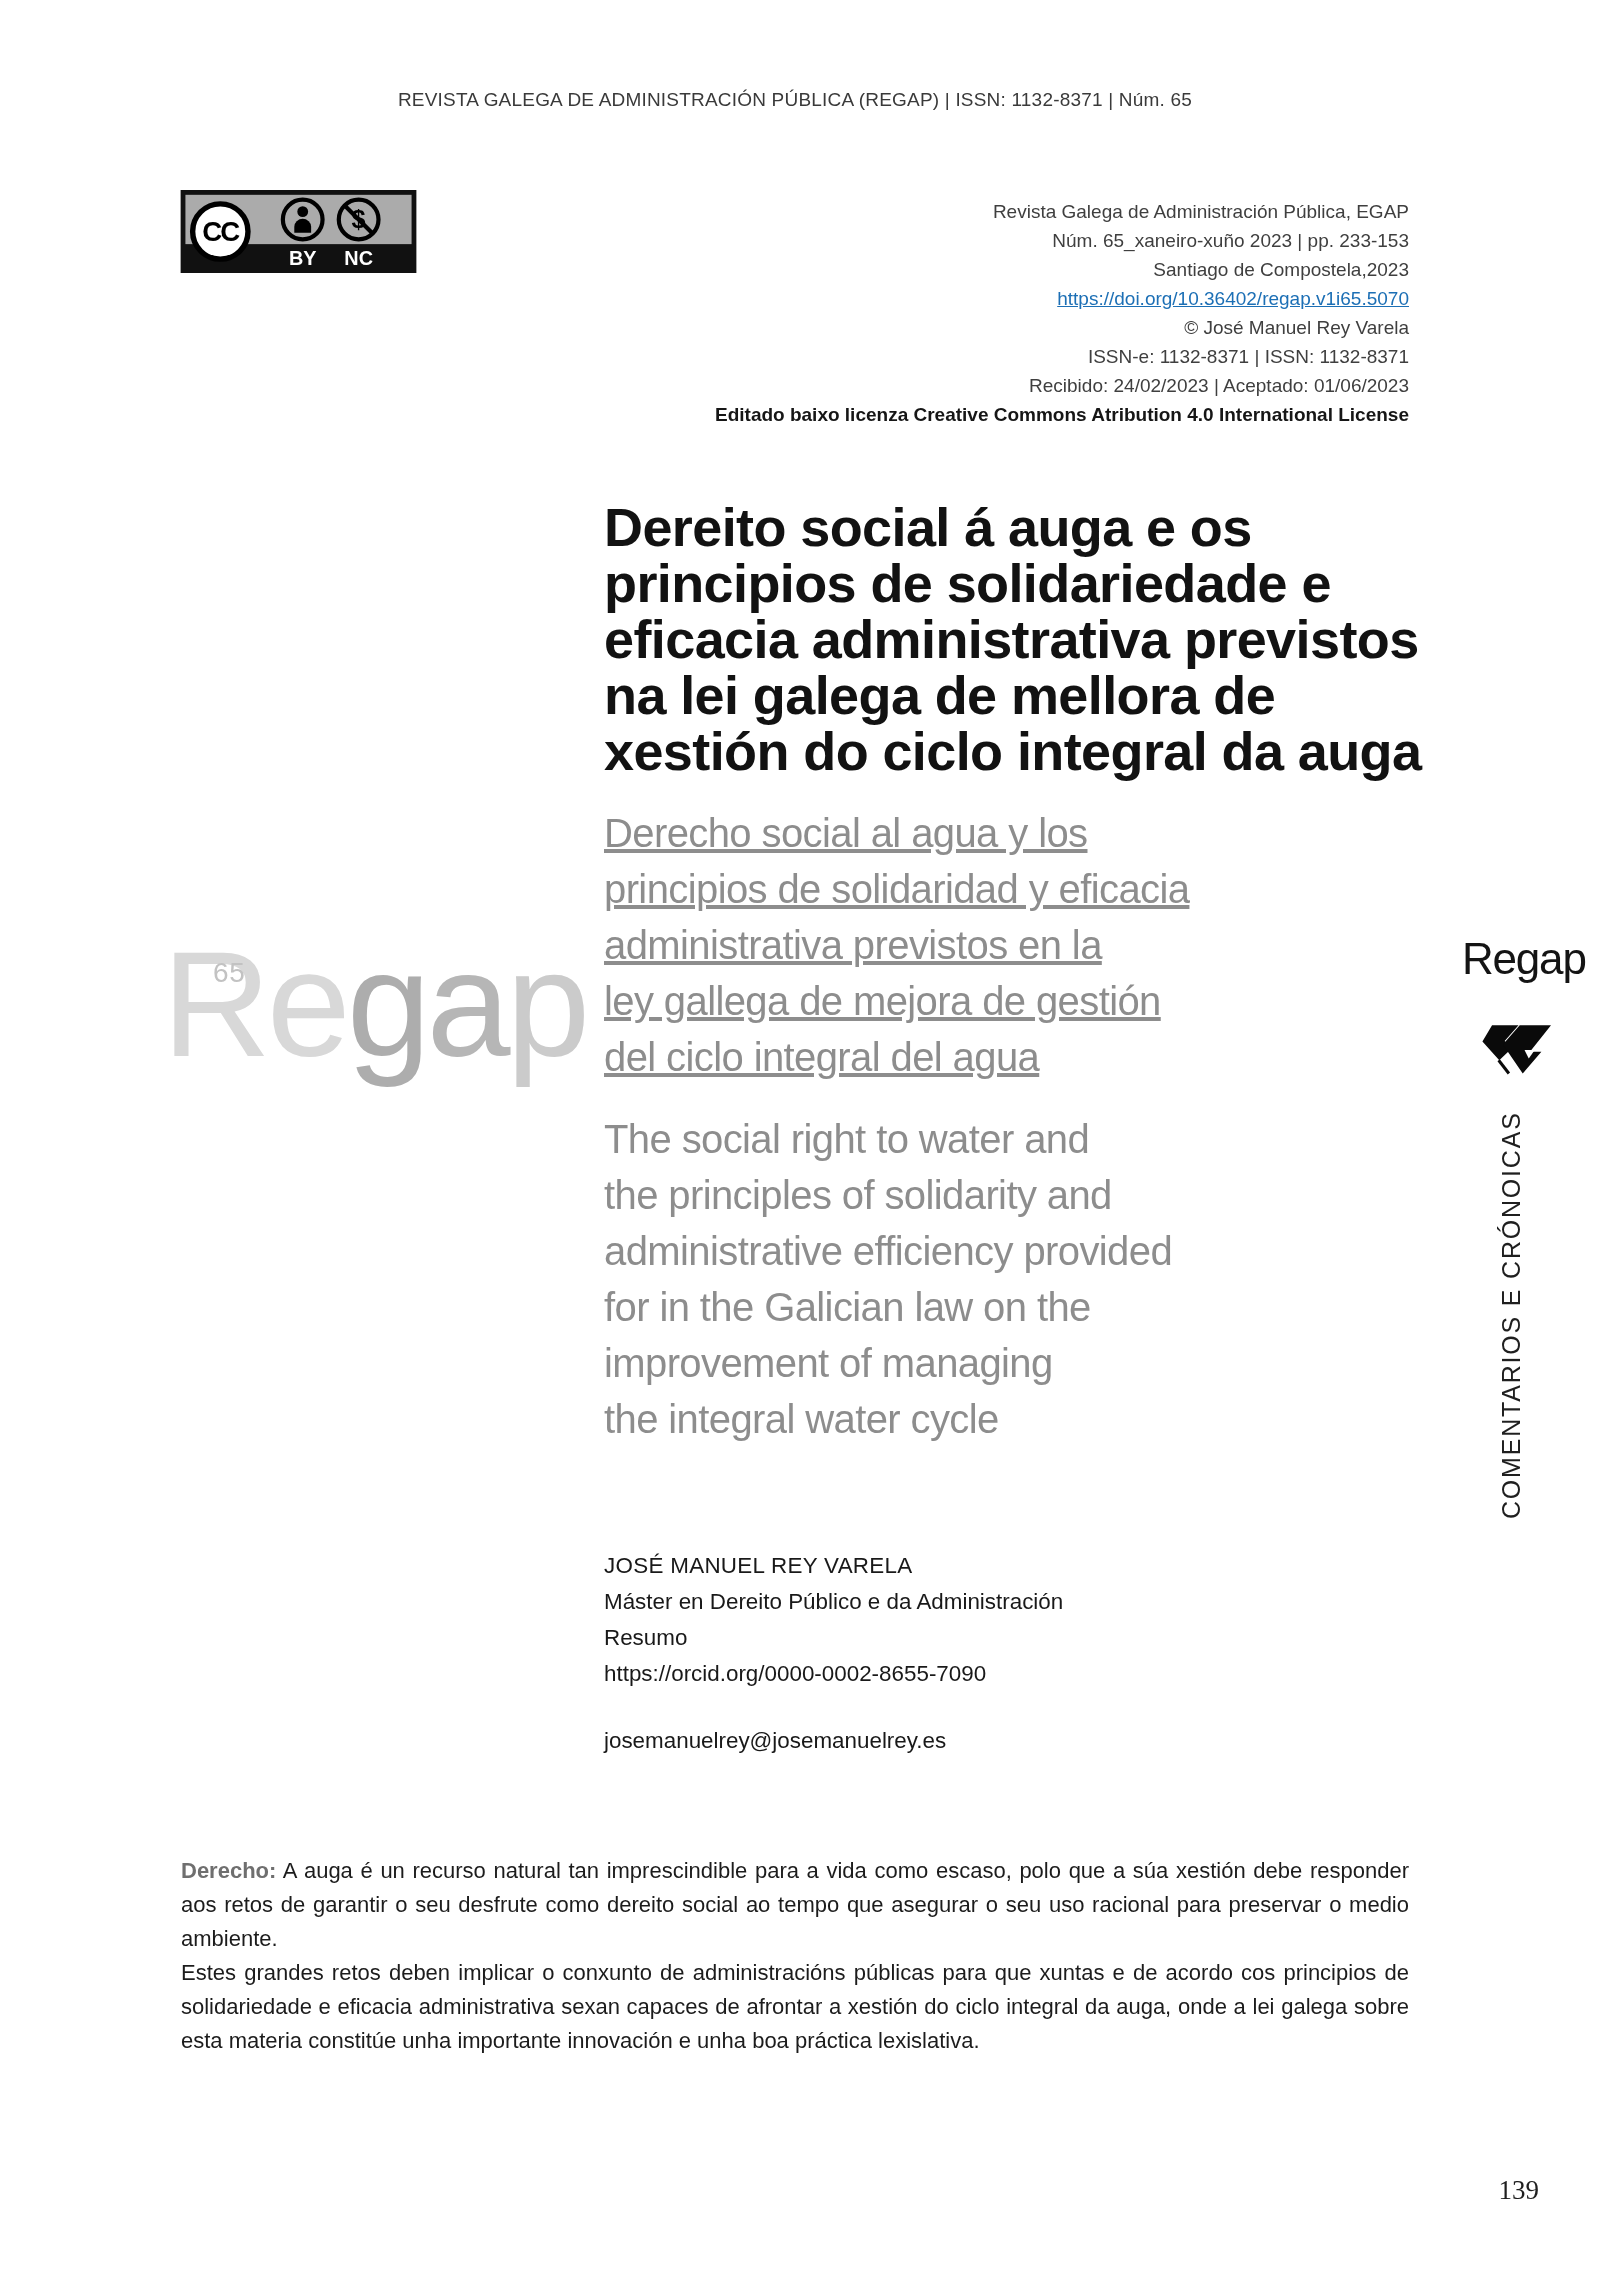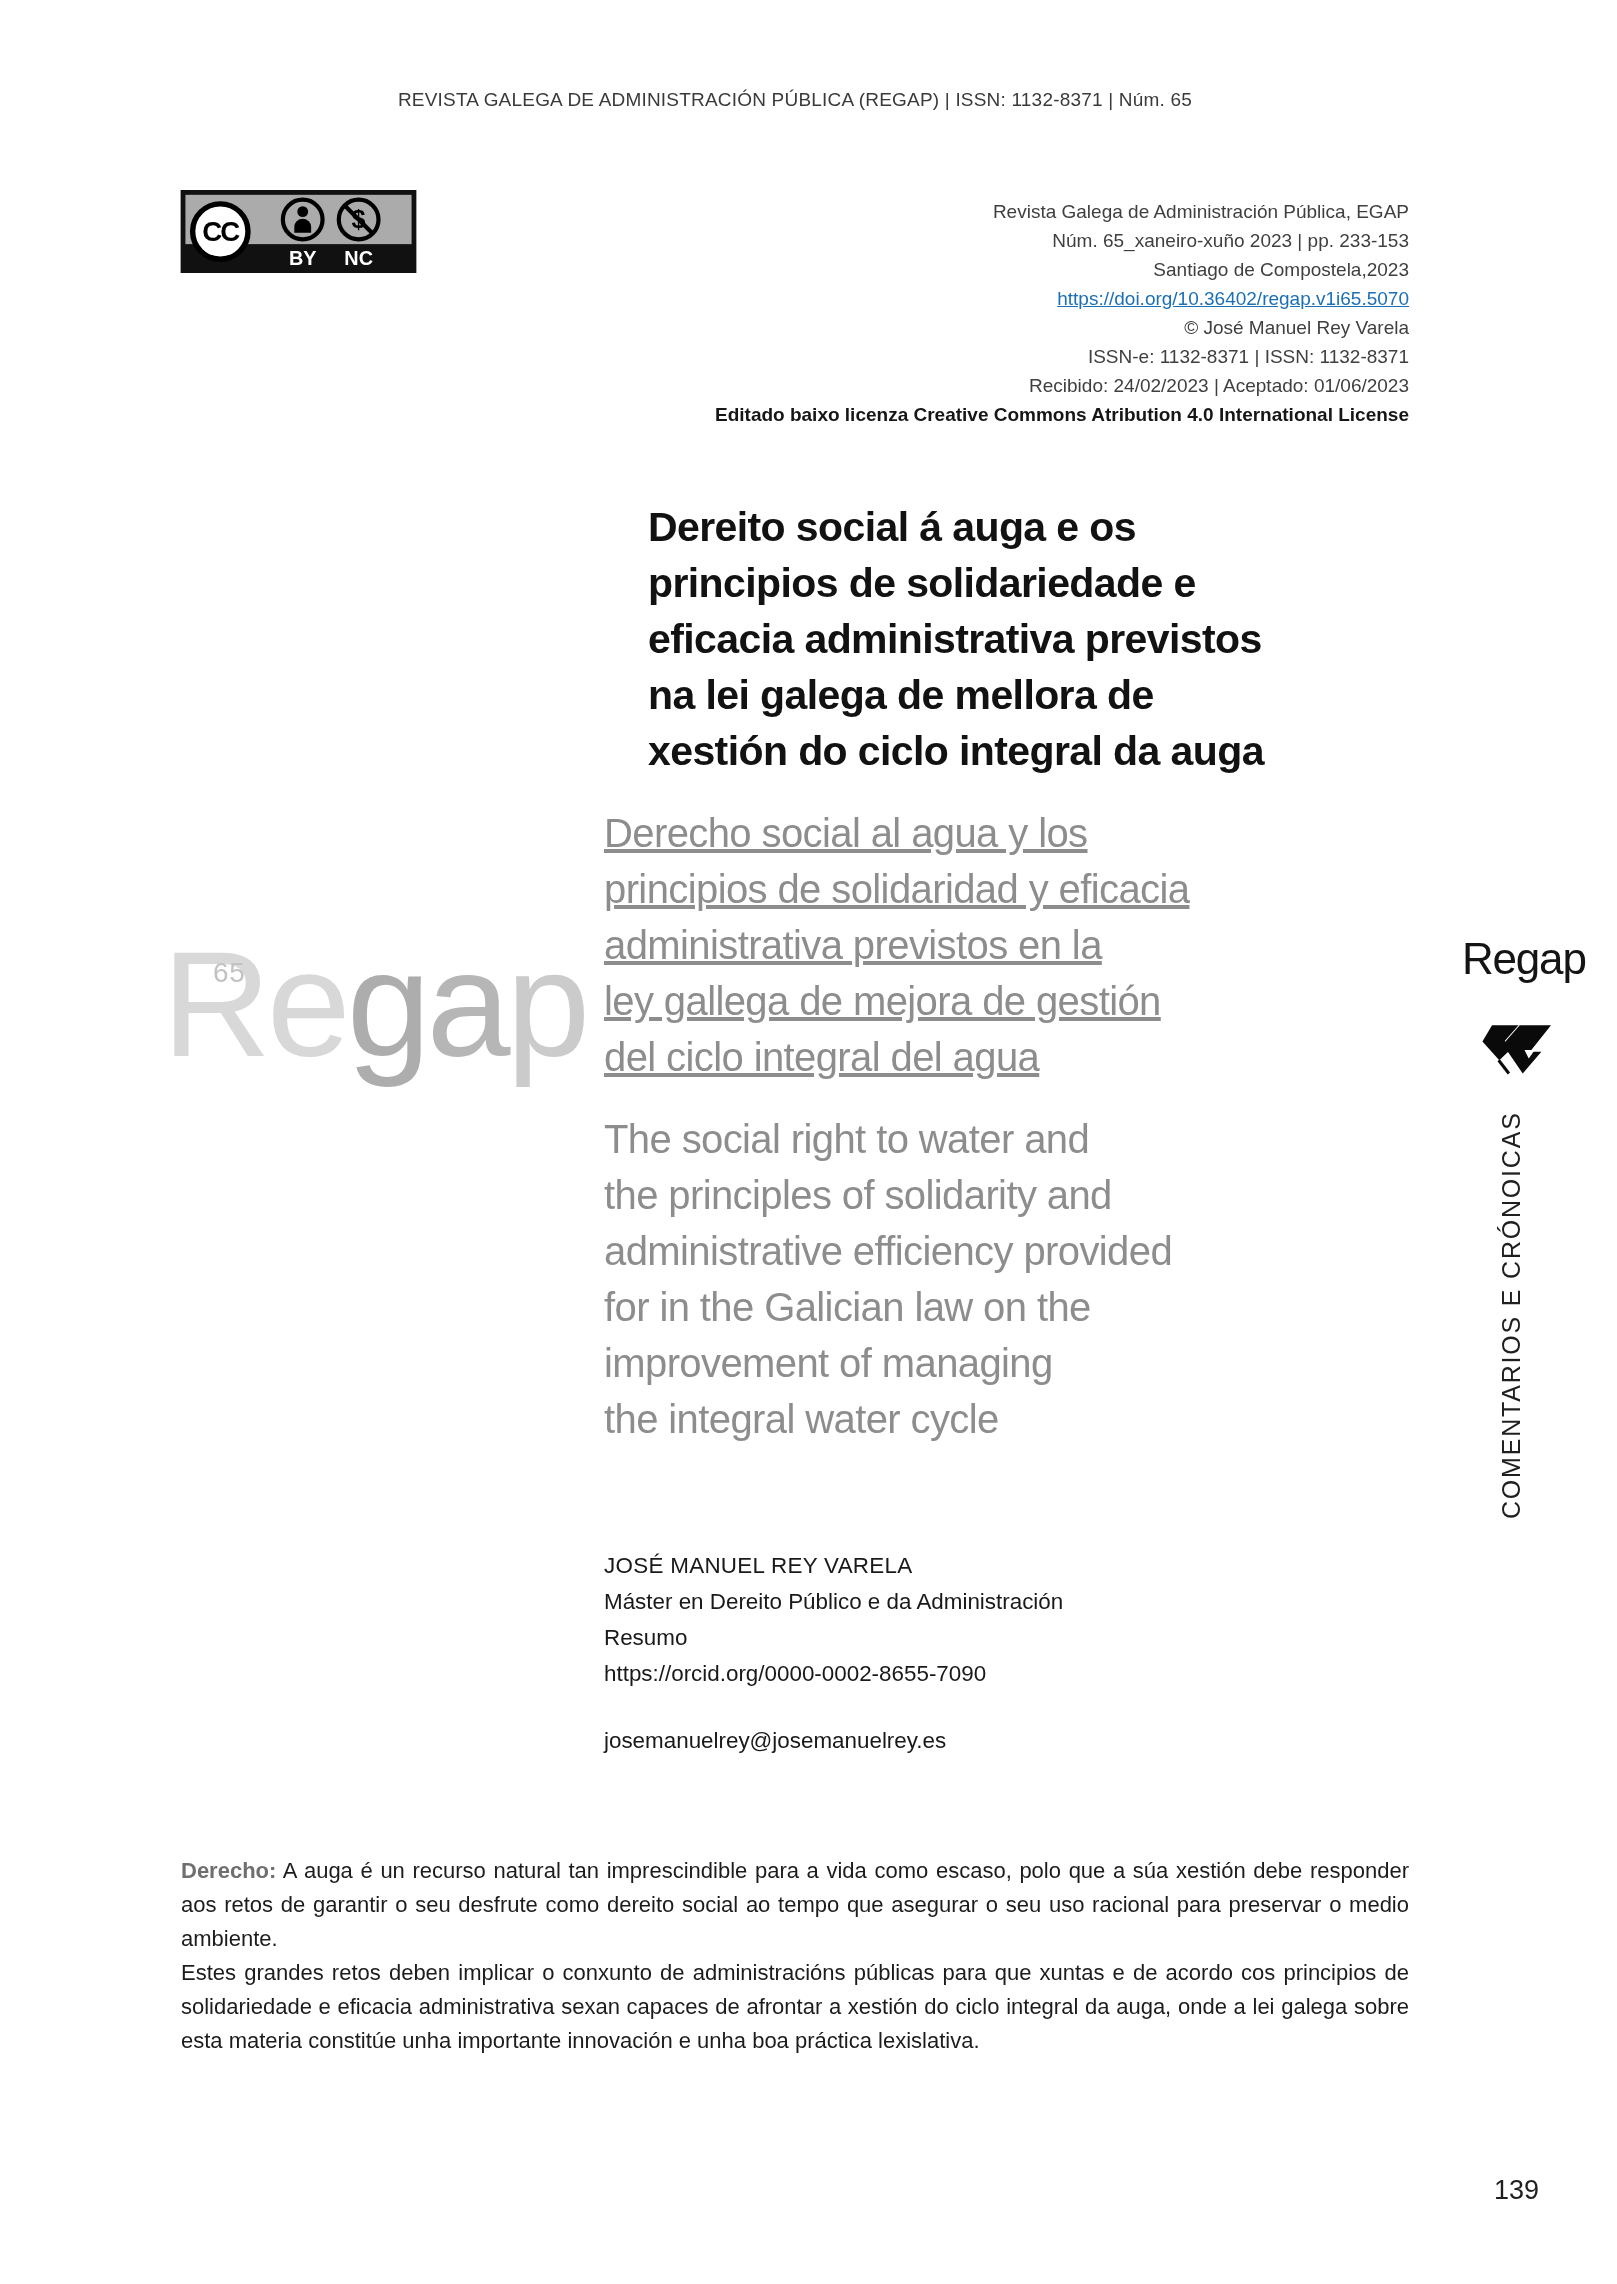--- a/index.html
+++ b/index.html
@@ -34,22 +34,22 @@
     font-size: 19px;
     line-height: 29px;
     color: #3f3f3f;
   }
   .meta a { color: #1c6fb5; text-decoration: underline; }
   .meta .license-note { font-weight: bold; color: #161616; }
 
   
   .title-gl {
     position: absolute; left: 604px; top: 499px; width: 834px;
-    font-size: 41px; font-weight: 700; line-height: 56px;
-    letter-spacing: -0.6px; color: #121212; margin-left: 44px;
+    font-size: 54px; font-weight: 700; line-height: 56px;
+    letter-spacing: -0.6px; color: #121212;
   }
   .title-gray {
     position: absolute; left: 604px; width: 846px;
     font-size: 40px; font-weight: 300; line-height: 56px;
     letter-spacing: -0.6px; color: #8d8d8d;
   }
   .title-es { top: 805px; text-decoration: underline; }
   .title-en { top: 1111px; }
 
   
@@ -95,21 +95,21 @@
   .abstract {
     position: absolute; left: 181px; top: 1854px; width: 1228px;
     font-size: 22px; line-height: 34px; text-align: justify; color: #1c1c1c;
   }
   .abstract p { margin: 0; }
   .abstract .label { font-weight: bold; color: #6f6f6f; }
 
   
   .page-number {
     position: absolute; right: 79px; top: 2175px;
-    font-size: 27px; color: #1f1f1f;
+    font-size: 27px; color: #1f1f1f; font-family: Liberation Serif, serif;
   }
 </style>
 </head>
 <body>
 
 <div class="page">
 
   <div class="doc-header">REVISTA GALEGA DE ADMINISTRACIÓN PÚBLICA (REGAP) | ISSN: 1132-8371 | Núm. 65</div>
 
   <svg class="cc-badge" viewBox="0 0 392 138" aria-hidden="true">

